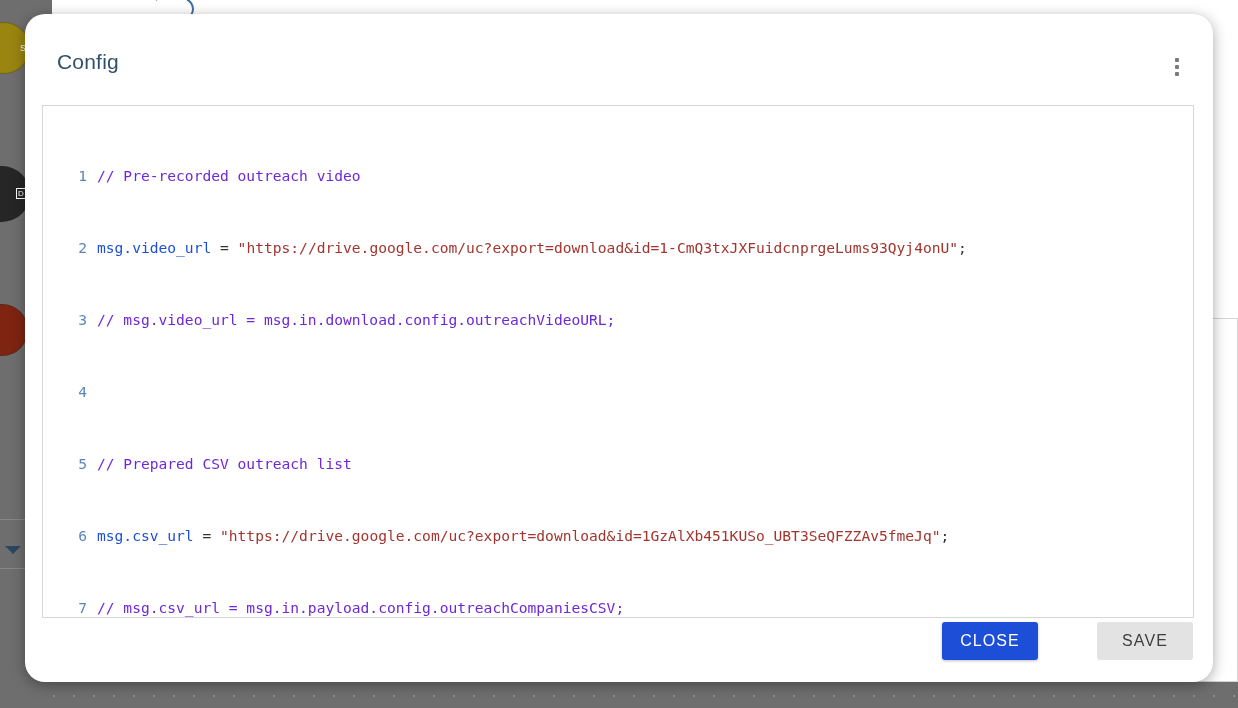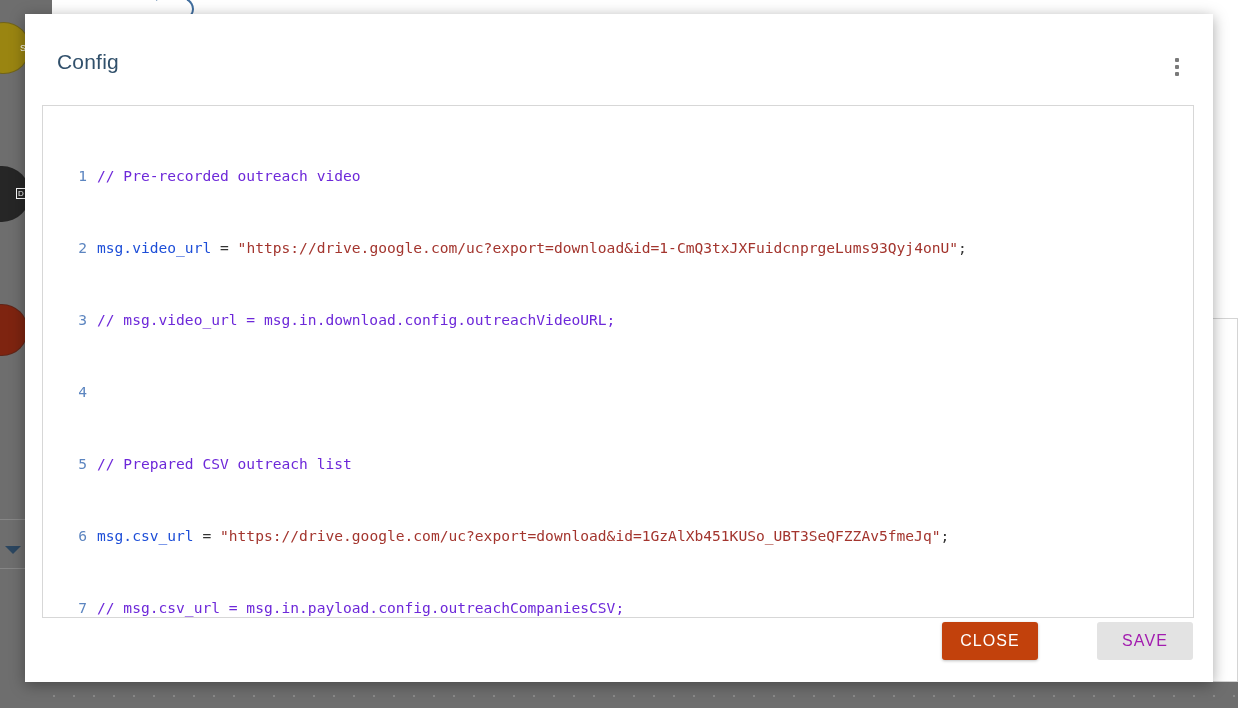--- a/index.html
+++ b/index.html
@@ -81,20 +81,21 @@
   
   #modal {
     position: absolute;
     left: 25px;
     top: 14px;
     width: 1188px;
     height: 668px;
     background: #ffffff;
     box-shadow: 0 3px 14px rgba(0,0,0,0.35);
     box-sizing: border-box;
+    border-radius: 20px;
   }
   #modal-header {
     position: relative;
     height: 78px;
   }
   #dialog-title {
     position: absolute;
     left: 32px;
     top: 36px;
     font-size: 21px;
@@ -178,29 +179,29 @@
     border: none;
     border-radius: 3px;
     font-size: 16px;
     font-family: "Liberation Sans", sans-serif;
     letter-spacing: 1.1px;
     cursor: pointer;
   }
   #btn-close {
     right: 175px;
     width: 96px;
-    background: #c2410c;
+    background: #1d4ed8;
     color: #ffffff;
     box-shadow: 0 1px 3px rgba(0,0,0,0.25);
   }
   #btn-save {
     right: 20px;
     width: 96px;
     background: #e3e3e3;
-    color: #a21caf;
+    color: #404040;
     cursor: default;
   }
 </style>
 </head>
 <body>
 
 <div id="backdrop">
   <div id="bg-whitepanel"></div>
   <div id="bg-panel-box"></div>
   <div id="bg-blue-curve"></div>

